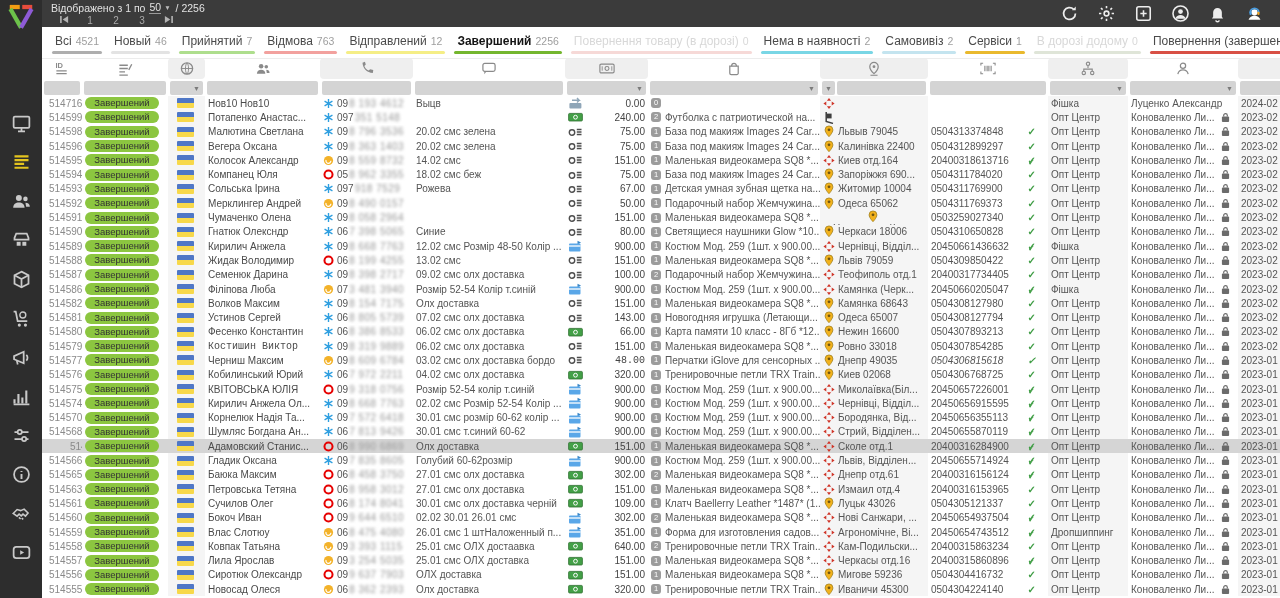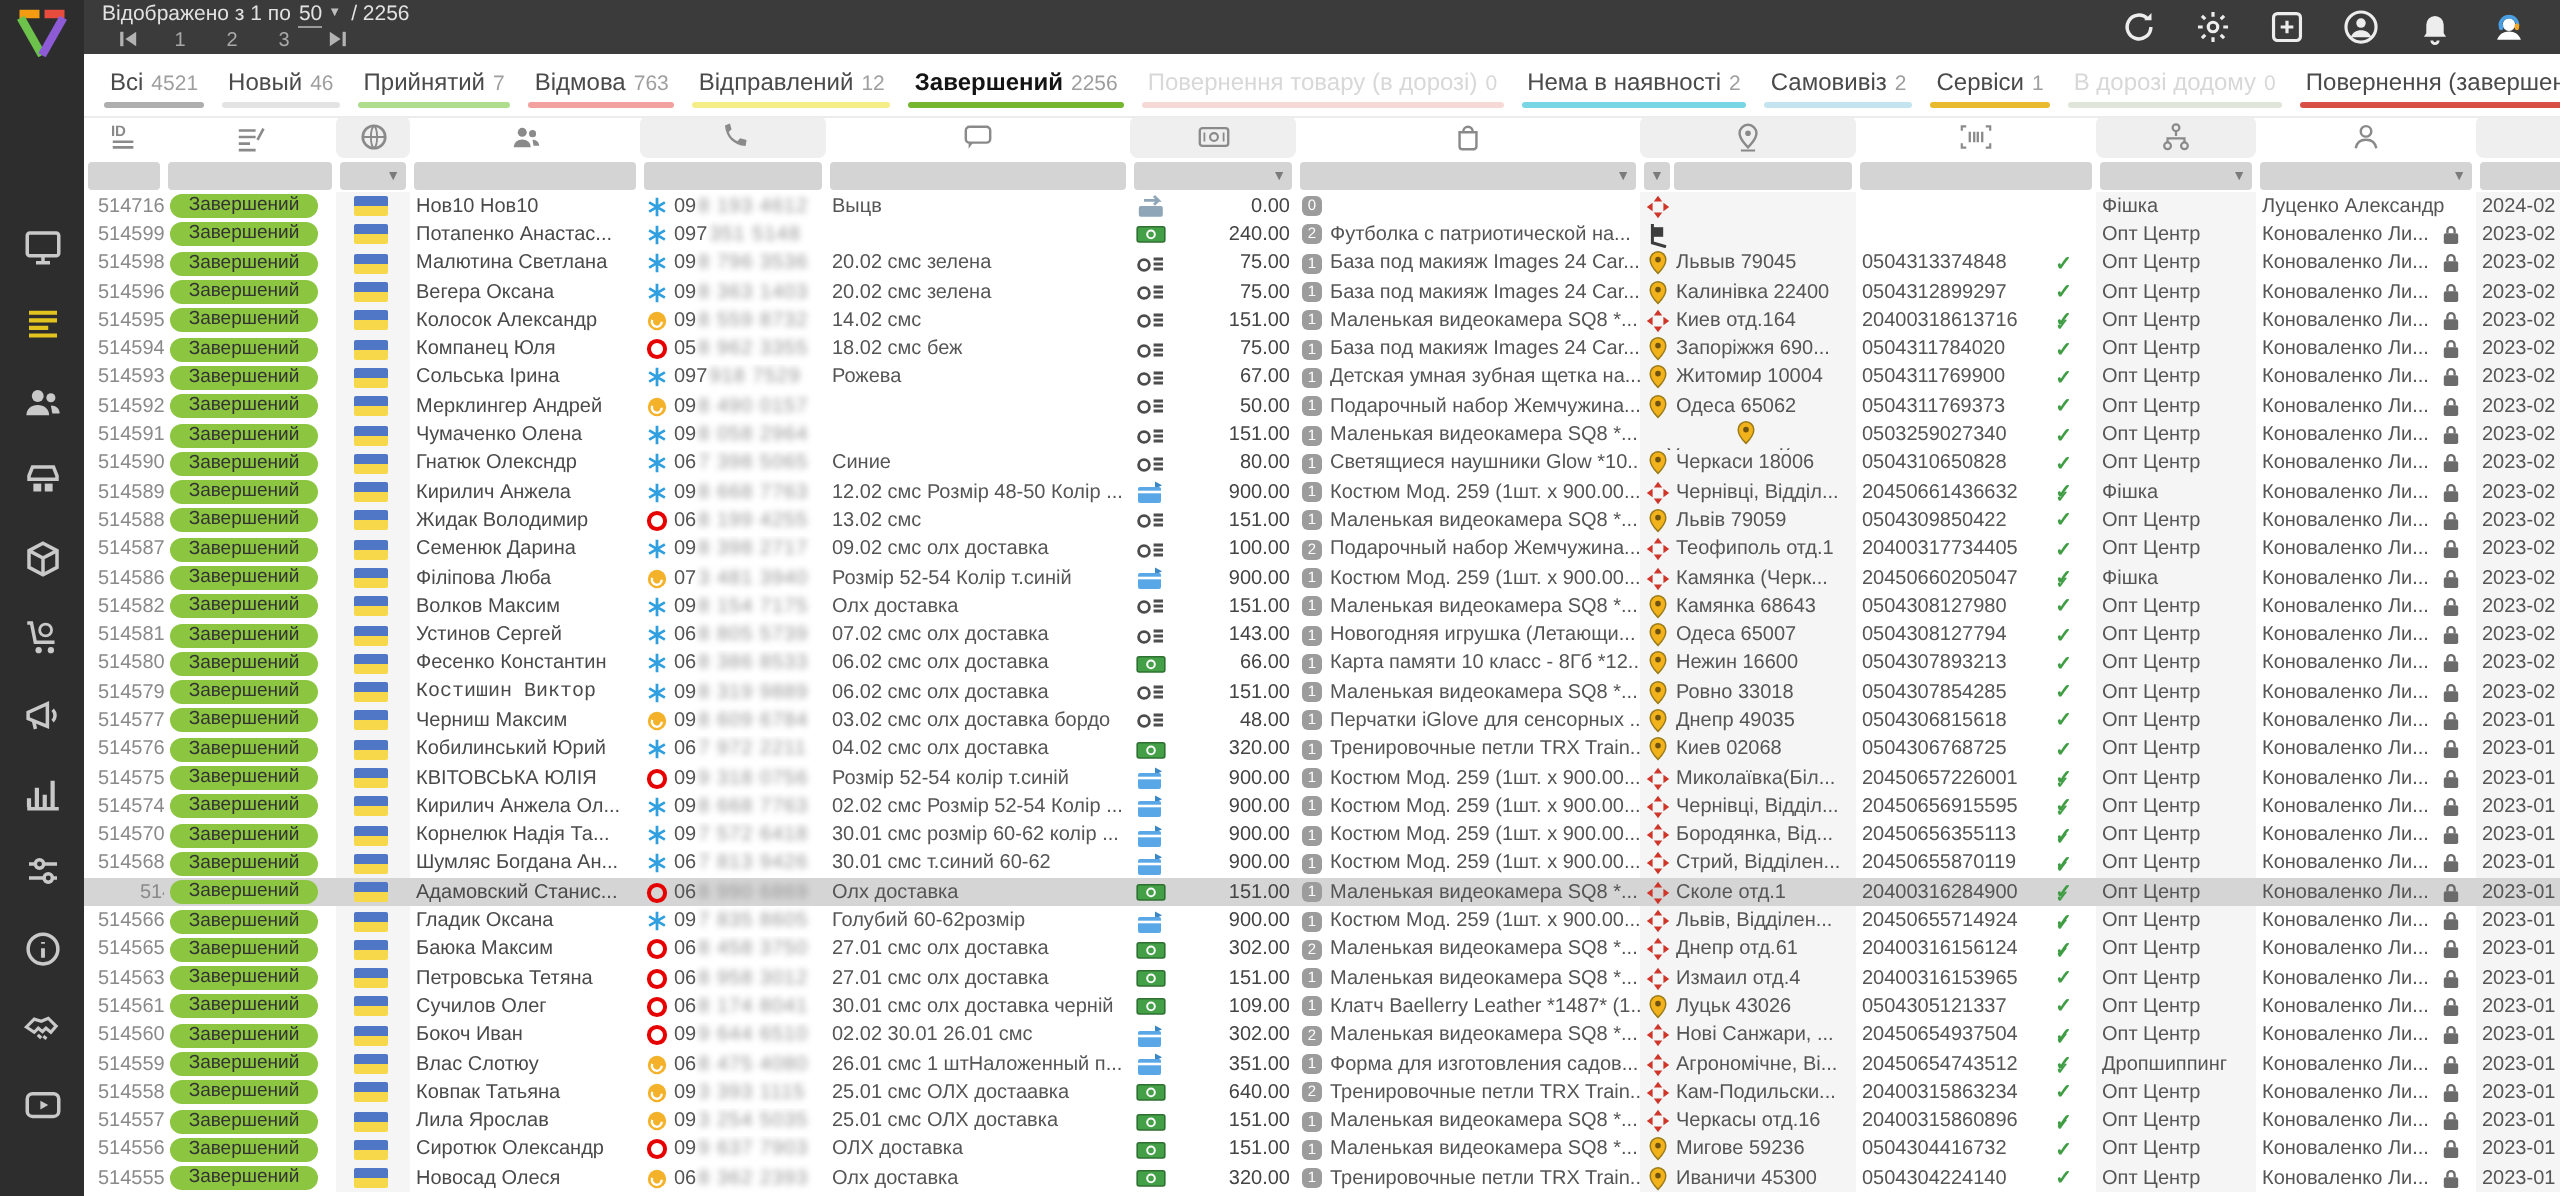--- a/index.html
+++ b/index.html
@@ -1615,21 +1615,21 @@
             <span class="opi">
               <svg viewBox="0 0 12 12">
                 <circle cx="6" cy="6" r="5" fill="#f3b229"></circle>
                 <path d="M3.4 5.4a2.7 2.7 0 105.2 1" fill="none" stroke="#fff" stroke-width="1.3"></path>
               </svg>
             </span>
             <span>09</span>
             <span class="blur">8 609 6784</span>
           </div>
           <div class="c " style="width: 152px;">03.02 смс олх доставка бордо</div>
-          <div class="c " style="width: 83px;">
+          <div class="c " style="width: 83px; font-family: Liberation Mono, monospace;">
             <span class="payi">
               <svg viewBox="0 0 15 12">
                 <circle cx="4" cy="6.5" r="2.7" fill="none" stroke="#4d4d4d" stroke-width="1.4"></circle>
                 <path d="M8.8 3.5h4.7M8.8 6h4.7M8.8 8.5h4.7" stroke="#4d4d4d" stroke-width="1.4"></path>
               </svg>
             </span>
             <span class="amt">48.00</span>
           </div>
           <div class="c " style="width: 172px;">
             <span class="qb">1</span>
@@ -1637,21 +1637,21 @@
           </div>
           <div class="c stripe " style="width: 108px;">
             <span class="cari">
               <svg viewBox="0 0 12 14">
                 <path d="M6 1a4.2 4.2 0 014.2 4.2C10.2 8.4 6 12.6 6 12.6S1.8 8.4 1.8 5.2A4.2 4.2 0 016 1z" fill="#f2b21c" stroke="#9a7a17" stroke-width="0.8"></path>
                 <circle cx="6" cy="5.2" r="1.5" fill="#6e5310"></circle>
               </svg>
             </span>
             <span>Днепр 49035</span>
           </div>
-          <div class="c " style="width: 120px;">
+          <div class="c " style="width: 120px; font-style: italic;">
             <span>0504306815618</span>
             <span class="ck">
               <span class="c1">✓</span>
             </span>
           </div>
           <div class="c stripe " style="width: 80px;">Опт Центр</div>
           <div class="c " style="width: 110px;">
             <span class="mtext">Коноваленко Ли...</span>
             <span class="lock">
               <svg viewBox="0 0 10 12">

